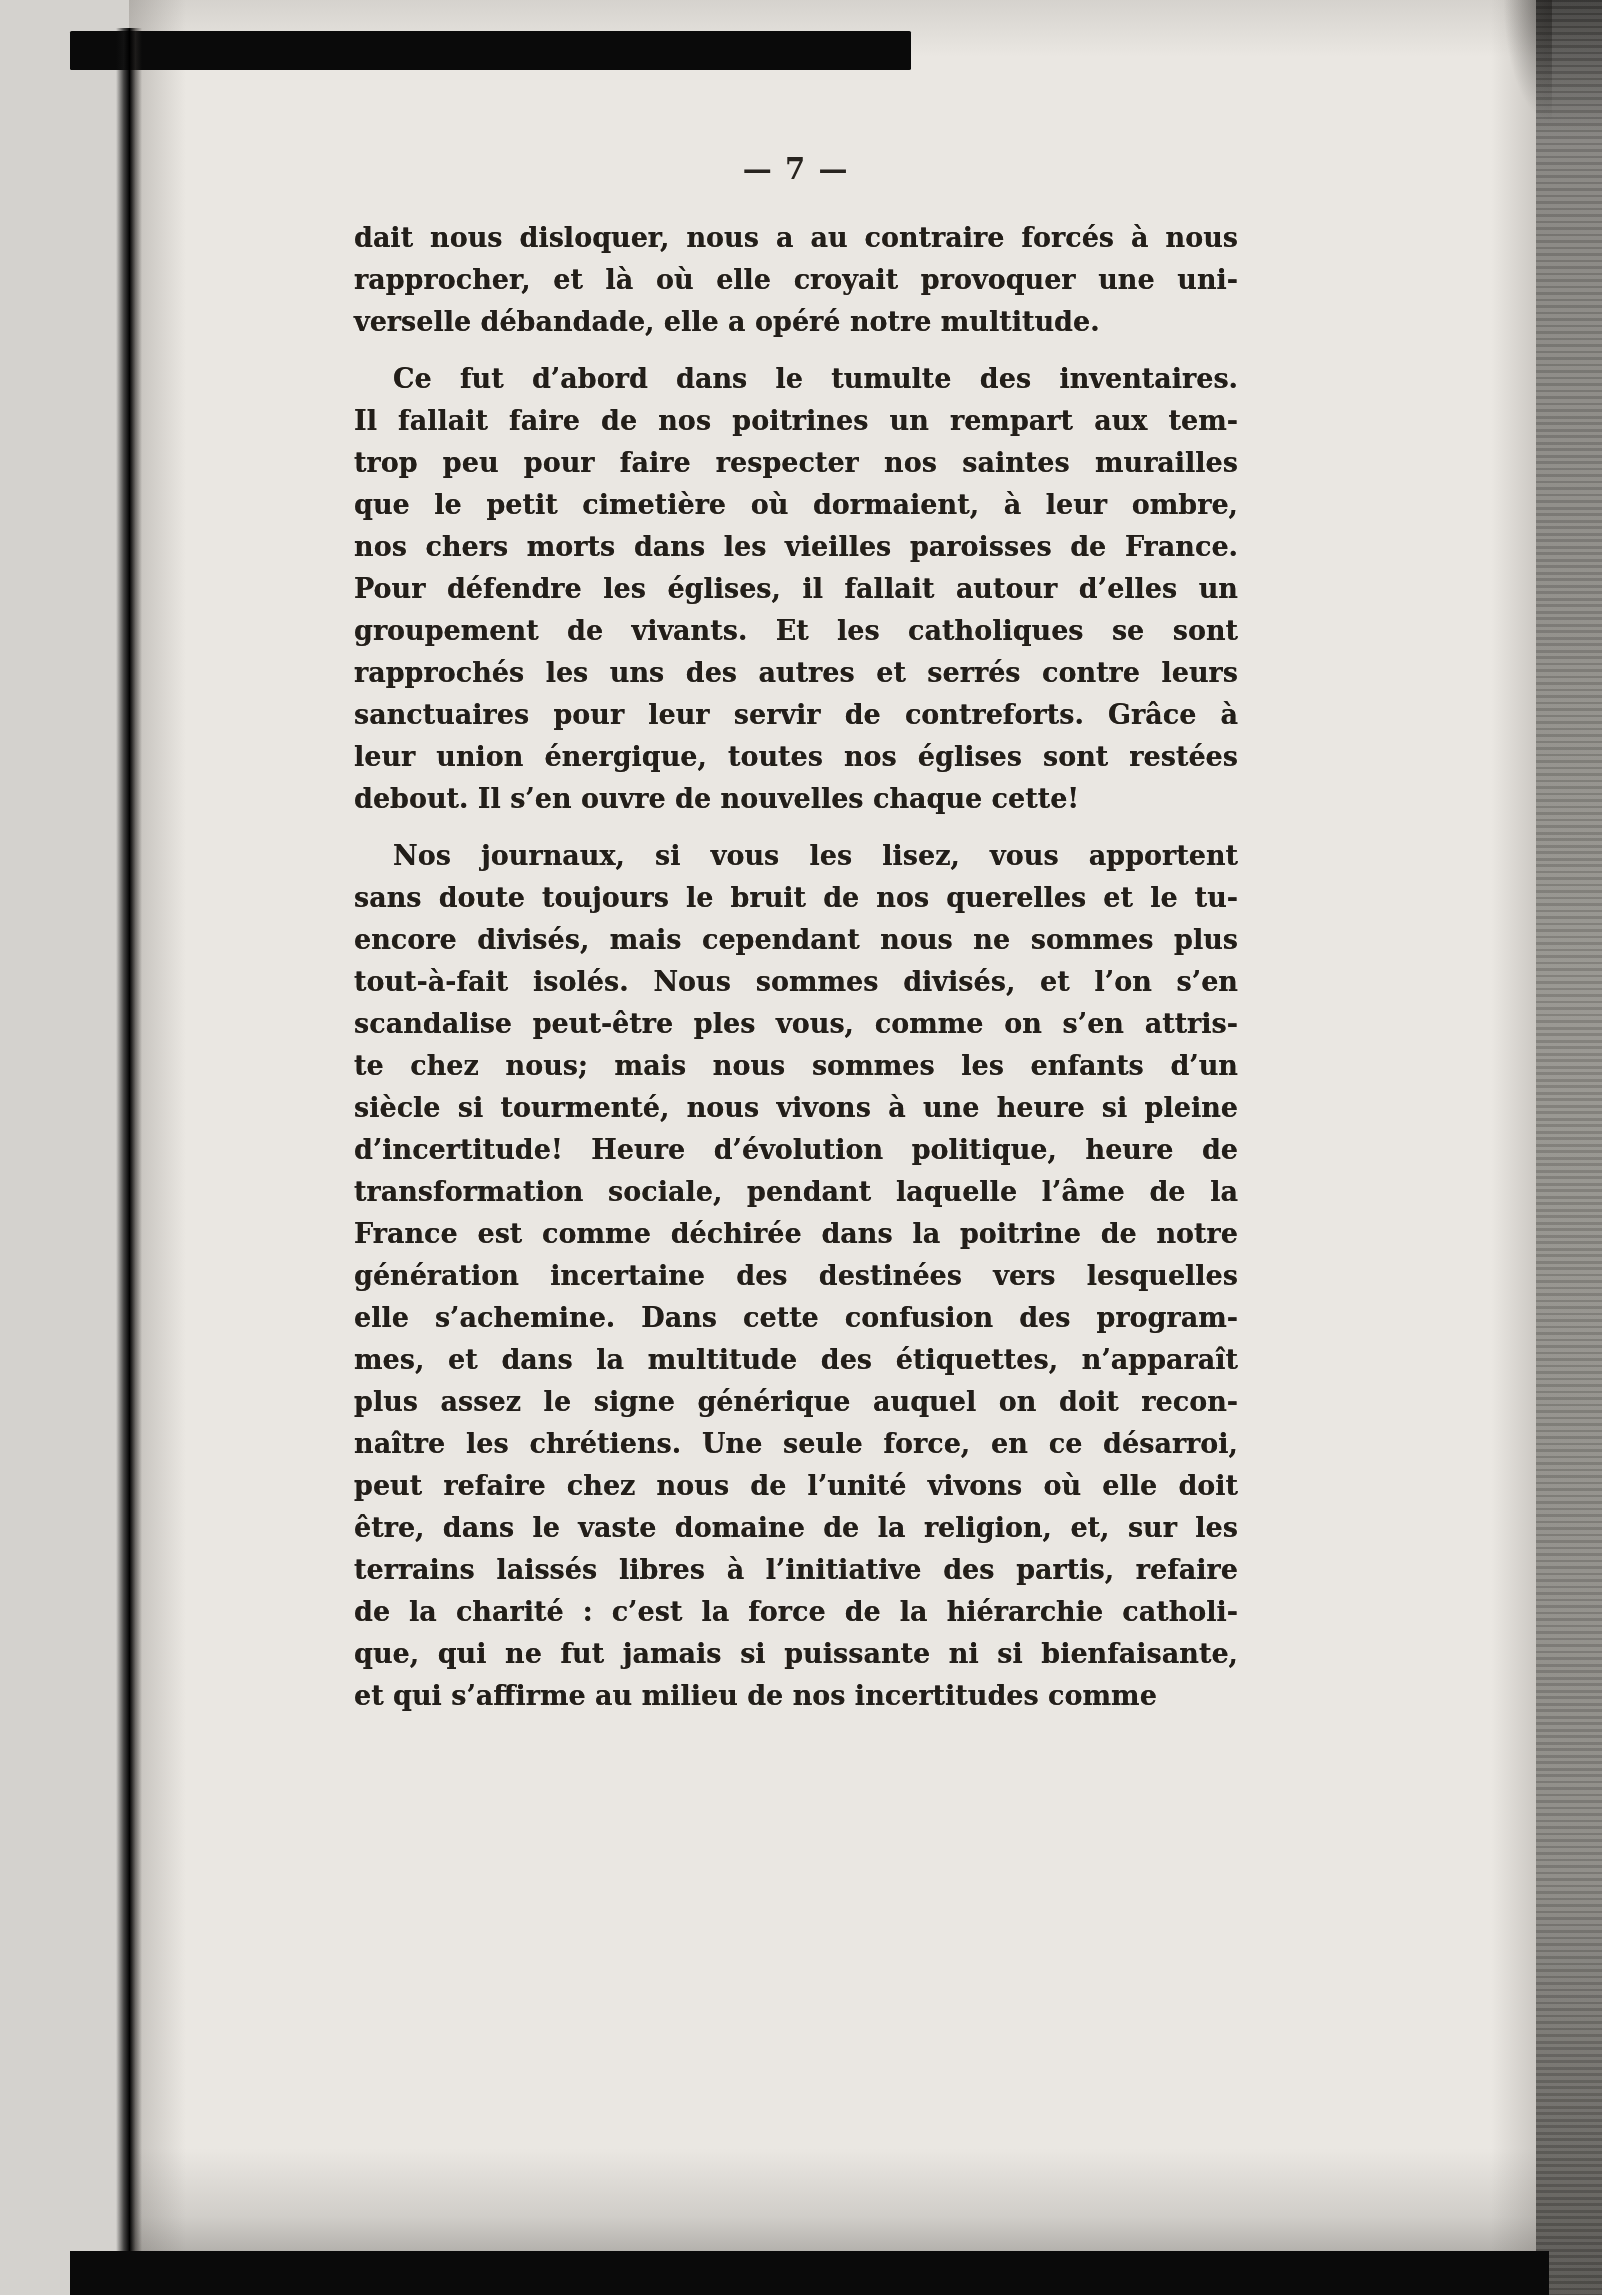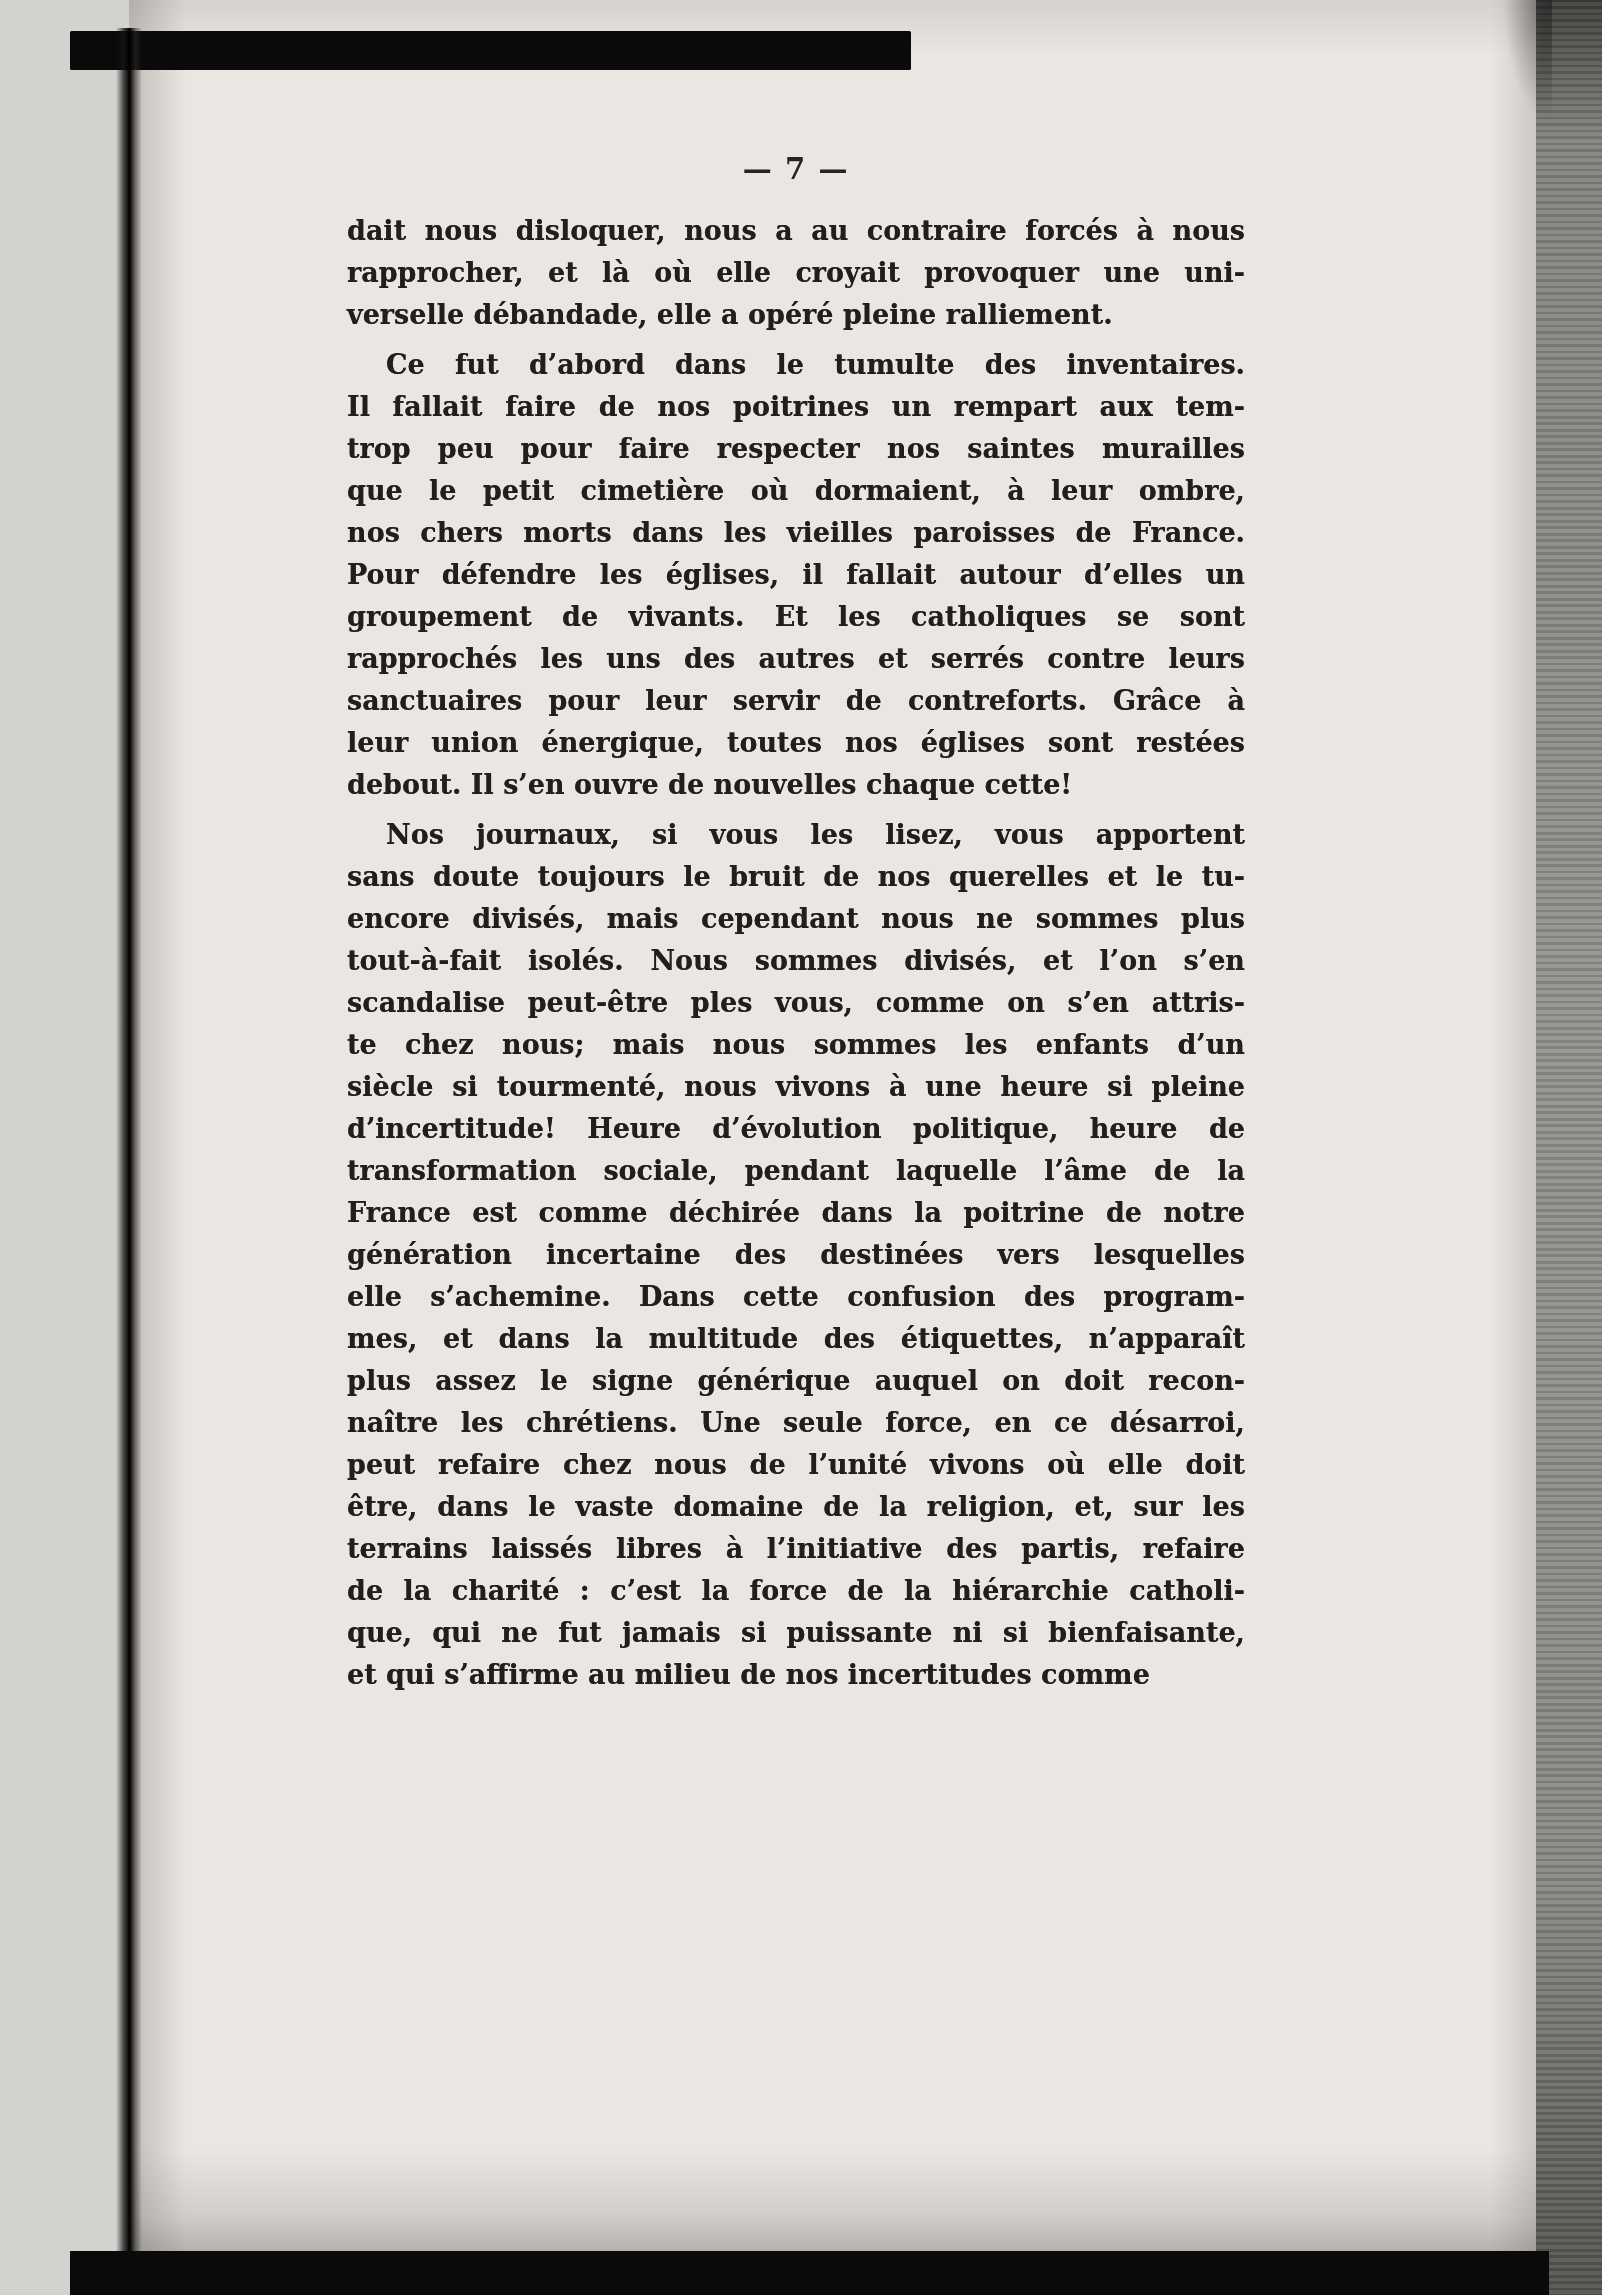--- a/index.html
+++ b/index.html
@@ -56,21 +56,21 @@
   .page-number {
     position:absolute; top:152px; left:0; width:100%;
     text-align:center; font-size:29px; font-weight:700;
     color:#28241f; letter-spacing:1.6px;
   }
   .textblock {
     position:absolute; top:202px; left:0; width:100%;
     color:#221e19; font-size:27px; font-weight:700; line-height:42px;
     text-shadow:0 0 0.5px rgba(45,38,32,.75);
   }
-  .para { margin:8px; }
+  .para { margin:15px; }
   .line {
     display:block;
     text-align:justify;
     text-align-last:justify;
   }
   .para .line:last-child { text-align-last:left; }
   .para.indented .line:first-child { text-indent:39px; }
 </style>
 </head>
 <body>
@@ -86,21 +86,21 @@
 
   <div class="content">
 
     <div class="page-number">— 7 —</div>
 
     <div class="textblock">
 
       <div class="para">
           <span class="line">dait nous disloquer, nous a au contraire forcés à nous</span>
           <span class="line">rapprocher, et là où elle croyait provoquer une uni-</span>
-          <span class="line">verselle débandade, elle a opéré pleine ralliement.</span>
+          <span class="line">verselle débandade, elle a opéré notre multitude.</span>
         </div>
 
       <div class="para indented">
           <span class="line">Ce fut d’abord dans le tumulte des inventaires.</span>
           <span class="line">Il fallait faire de nos poitrines un rempart aux tem-</span>
           <span class="line">trop peu pour faire respecter nos saintes murailles</span>
           <span class="line">que le petit cimetière où dormaient, à leur ombre,</span>
           <span class="line">nos chers morts dans les vieilles paroisses de France.</span>
           <span class="line">Pour défendre les églises, il fallait autour d’elles un</span>
           <span class="line">groupement de vivants. Et les catholiques se sont</span>

